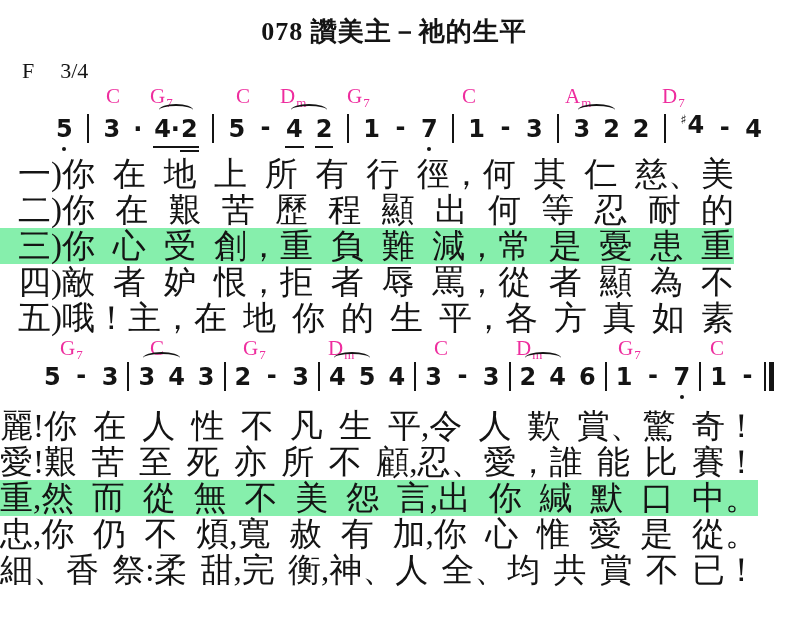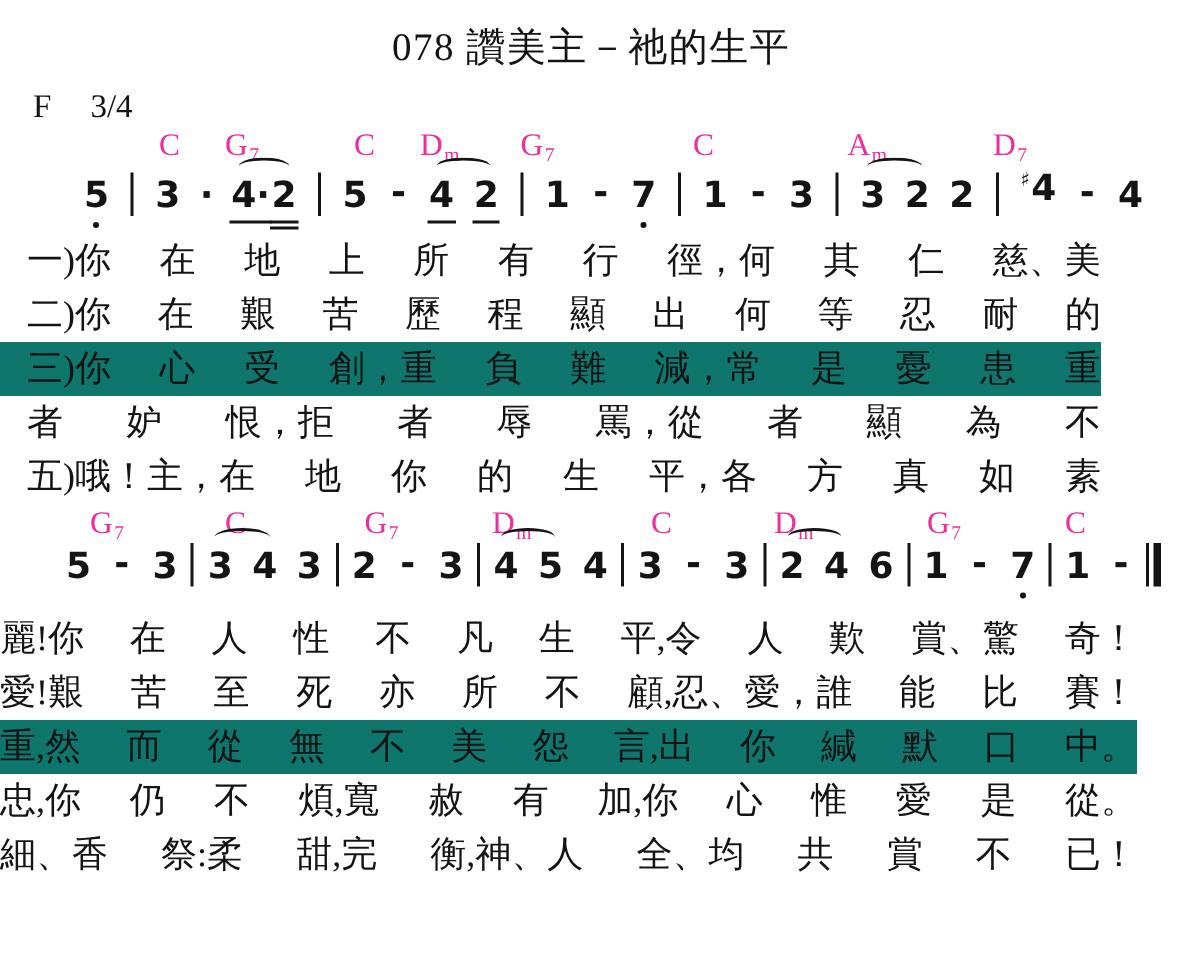--- a/index.html
+++ b/index.html
@@ -1,18 +1,18 @@
 <!DOCTYPE html>
 <html><head>
 <meta charset="utf-8">
 <style>
   html,body{margin:0;padding:0;background:#ffffff;}
   body{width:788px;height:638px;overflow:hidden;color:#141414;
        font-family:"Liberation Serif","DejaVu Serif",serif;}
-  .title{padding-top:14px;height:36px;text-align:center;font-size:26px;font-weight:normal;letter-spacing:1px;}
+  .title{padding-top:14px;height:36px;text-align:center;font-size:26px;font-weight:bold;letter-spacing:1px;}
   .keyline{height:34px;padding-left:22px;font-size:22px;display:flex;align-items:flex-end;gap:26px;}
   .score{position:relative;height:72px;width:788px;}
   .chord-layer{position:absolute;top:0;left:0;right:0;height:26px;}
   .chord{position:absolute;top:0;font-size:21px;color:#EE2D9E;white-space:nowrap;}
   .chord .csub{font-size:13px;position:relative;top:4px;left:1px;}
   .notation-row{position:absolute;top:26px;left:0;right:0;display:flex;align-items:flex-end;
        justify-content:space-between;font-family:"DejaVu Sans","Liberation Sans",sans-serif;
        font-weight:bold;font-size:24px;line-height:30px;}
   .measure{display:inline-flex;align-items:flex-end;gap:13px;}
   .group{display:inline-flex;align-items:flex-end;gap:13px;position:relative;}
@@ -24,24 +24,24 @@
   .tok.dotsep{width:8px;text-align:center;}
   .tok.low::after{content:'';position:absolute;left:50%;bottom:-7px;transform:translateX(-50%);
        width:4px;height:4px;border-radius:50%;background:#141414;}
   .tok.u1::before,.tok.u2::before{content:'';position:absolute;left:-1px;right:-1px;bottom:-4px;height:2px;background:#141414;}
   .tok.u2::after{content:'';position:absolute;left:-1px;right:-1px;bottom:-8px;height:2px;background:#141414;}
   .sharp{font-size:13px;position:relative;top:-9px;margin-right:1px;}
   .barline{width:2px;height:29px;background:#141414;margin-bottom:1px;}
   .finalbar{width:3px;height:29px;border-left:2px solid #141414;border-right:5px solid #141414;margin-bottom:1px;}
   .lyr-block{width:788px;}
   .lyr-row{display:flex;justify-content:space-between;align-items:baseline;height:36px;line-height:36px;
-       font-size:24px;white-space:nowrap;box-sizing:border-box;}
+       font-size:33px;white-space:nowrap;box-sizing:border-box;}
   .lyr-block-1 .lyr-row{width:734px;padding-left:18px;}
   .lyr-block-2 .lyr-row{width:758px;}
-  .lyr-row.hl{background:#0f766e;gap:16px;}
+  .lyr-row.hl{background:#86efac;gap:16px;}
   .lyr-tok{display:inline-block;}
 </style>
 </head>
 <body>
 
 <div class="title">078 讚美主－祂的生平</div>
 
 <div class="keyline">
   <span>F</span>
   <span>3/4</span>
@@ -159,20 +159,21 @@
       <span class="lyr-tok">創，重</span>
       <span class="lyr-tok">負</span>
       <span class="lyr-tok">難</span>
       <span class="lyr-tok">減，常</span>
       <span class="lyr-tok">是</span>
       <span class="lyr-tok">憂</span>
       <span class="lyr-tok">患</span>
       <span class="lyr-tok">重</span>
     </div>
     <div class="lyr-row">
+      <span class="lyr-tok">四)敵</span>
       <span class="lyr-tok">者</span>
       <span class="lyr-tok">妒</span>
       <span class="lyr-tok">恨，拒</span>
       <span class="lyr-tok">者</span>
       <span class="lyr-tok">辱</span>
       <span class="lyr-tok">罵，從</span>
       <span class="lyr-tok">者</span>
       <span class="lyr-tok">顯</span>
       <span class="lyr-tok">為</span>
       <span class="lyr-tok">不</span>

